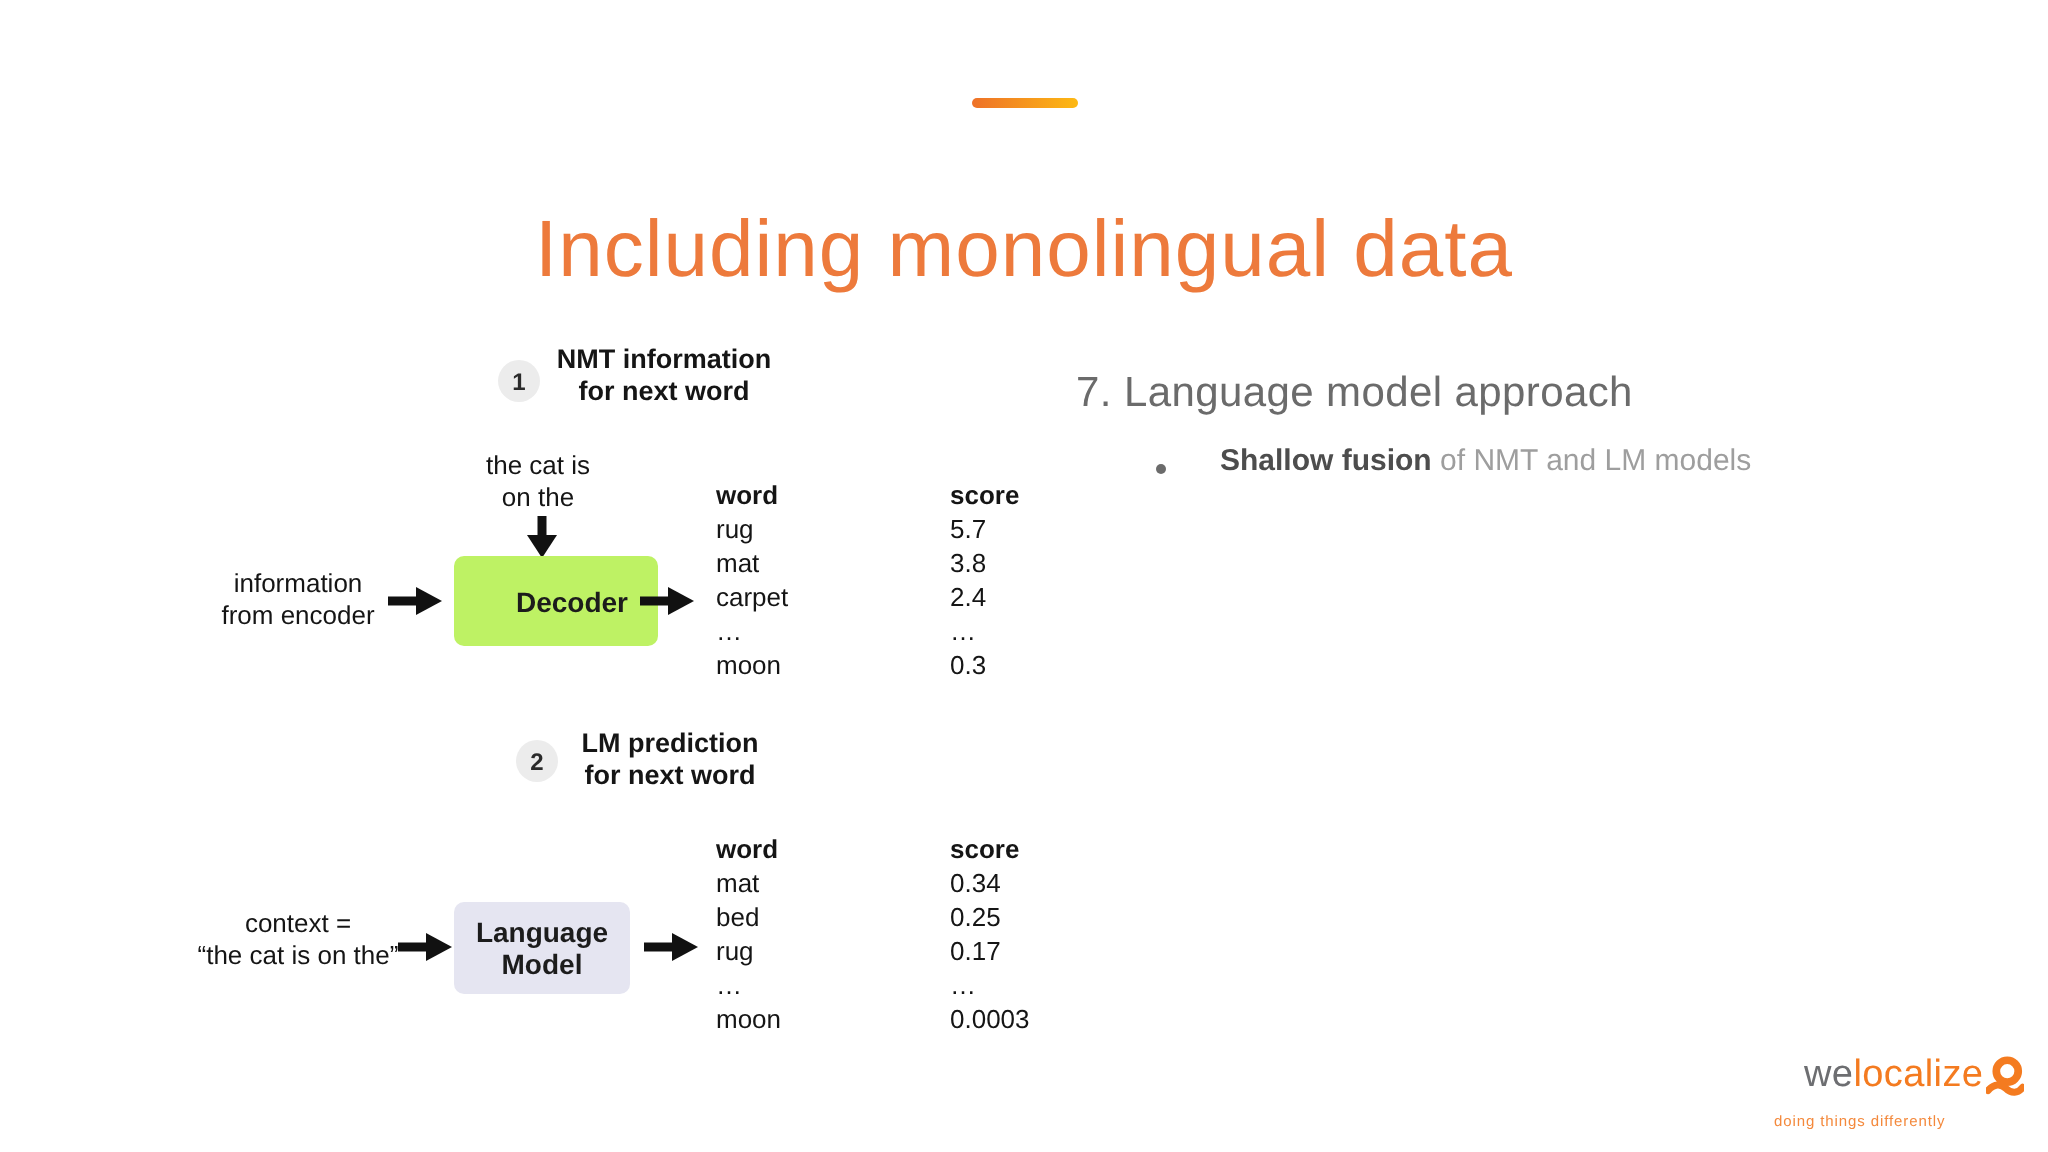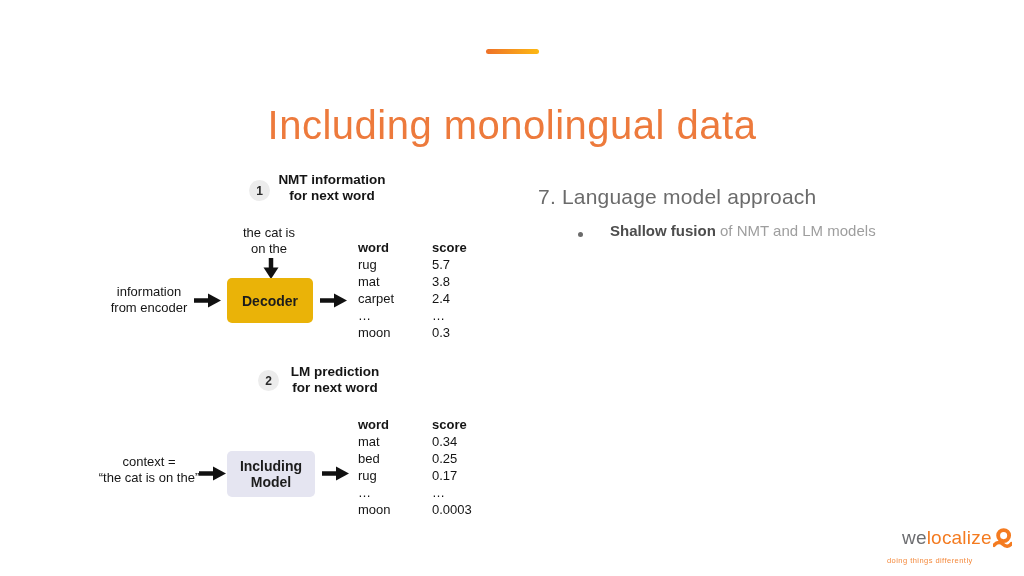--- a/index.html
+++ b/index.html
@@ -22,26 +22,26 @@
     display:flex;align-items:center;justify-content:center;
     font-size:12px;font-weight:600;color:#2b2b2b;
   }
   .dheading{position:absolute;text-align:center;font-size:13.5px;font-weight:700;line-height:16px;color:#151515;}
   .dlabel{position:absolute;text-align:center;font-size:13px;line-height:15.5px;color:#151515;}
   .dbox{
     position:absolute;border-radius:5px;display:flex;flex-direction:column;
     align-items:center;justify-content:center;
     font-size:14px;font-weight:700;color:#1c1c1c;line-height:16px;
   }
-  .box-decoder{left:227px;top:278px;width:86px;height:45px;background:#eab308;}
+  .box-decoder{left:227px;top:278px;width:86px;height:45px;background:#bef264;padding-left:16px;}
   .box-lm{left:227px;top:451px;width:88px;height:46px;background:#E5E5F1;}
   .arrow{position:absolute;}
   
   .dtable{position:absolute;left:358px;font-size:13px;line-height:17px;color:#151515;}
-  .trow{display:flex;}
+  .trow{display:flex;gap:43px;}
   .tword{width:74px;}
   .thead{font-weight:700;}
   
   .rp-heading{
     position:absolute;left:538px;top:184px;font-size:21px;color:#6B6B6B;
     letter-spacing:0.2px;line-height:26px;font-weight:400;
   }
   .rp-bullet{position:absolute;left:578px;top:221px;display:flex;align-items:center;font-size:15px;line-height:19px;}
   .rp-dot{width:5px;height:5px;border-radius:50%;background:#6B6B6B;margin-top:7px;}
   .rp-text{margin-left:27px;color:#9E9E9E;}
@@ -139,21 +139,21 @@
     <div>context =</div>
     <div>“the cat is on the”</div>
   </div>
 
   <svg class="arrow" style="left:199px;top:466px;" width="27" height="15" viewBox="0 0 27 15">
     <path d="M0 7.5 H15" stroke="#111111" stroke-width="4.5" fill="none"></path>
     <polygon points="14,0.5 27,7.5 14,14.5" fill="#111111"></polygon>
   </svg>
 
   <div class="dbox box-lm">
-    <div>Including</div>
+    <div>Language</div>
     <div>Model</div>
   </div>
 
   <svg class="arrow" style="left:322px;top:466px;" width="27" height="15" viewBox="0 0 27 15">
     <path d="M0 7.5 H15" stroke="#111111" stroke-width="4.5" fill="none"></path>
     <polygon points="14,0.5 27,7.5 14,14.5" fill="#111111"></polygon>
   </svg>
 
   <div class="dtable" style="top:416px;">
     <div class="trow thead">

